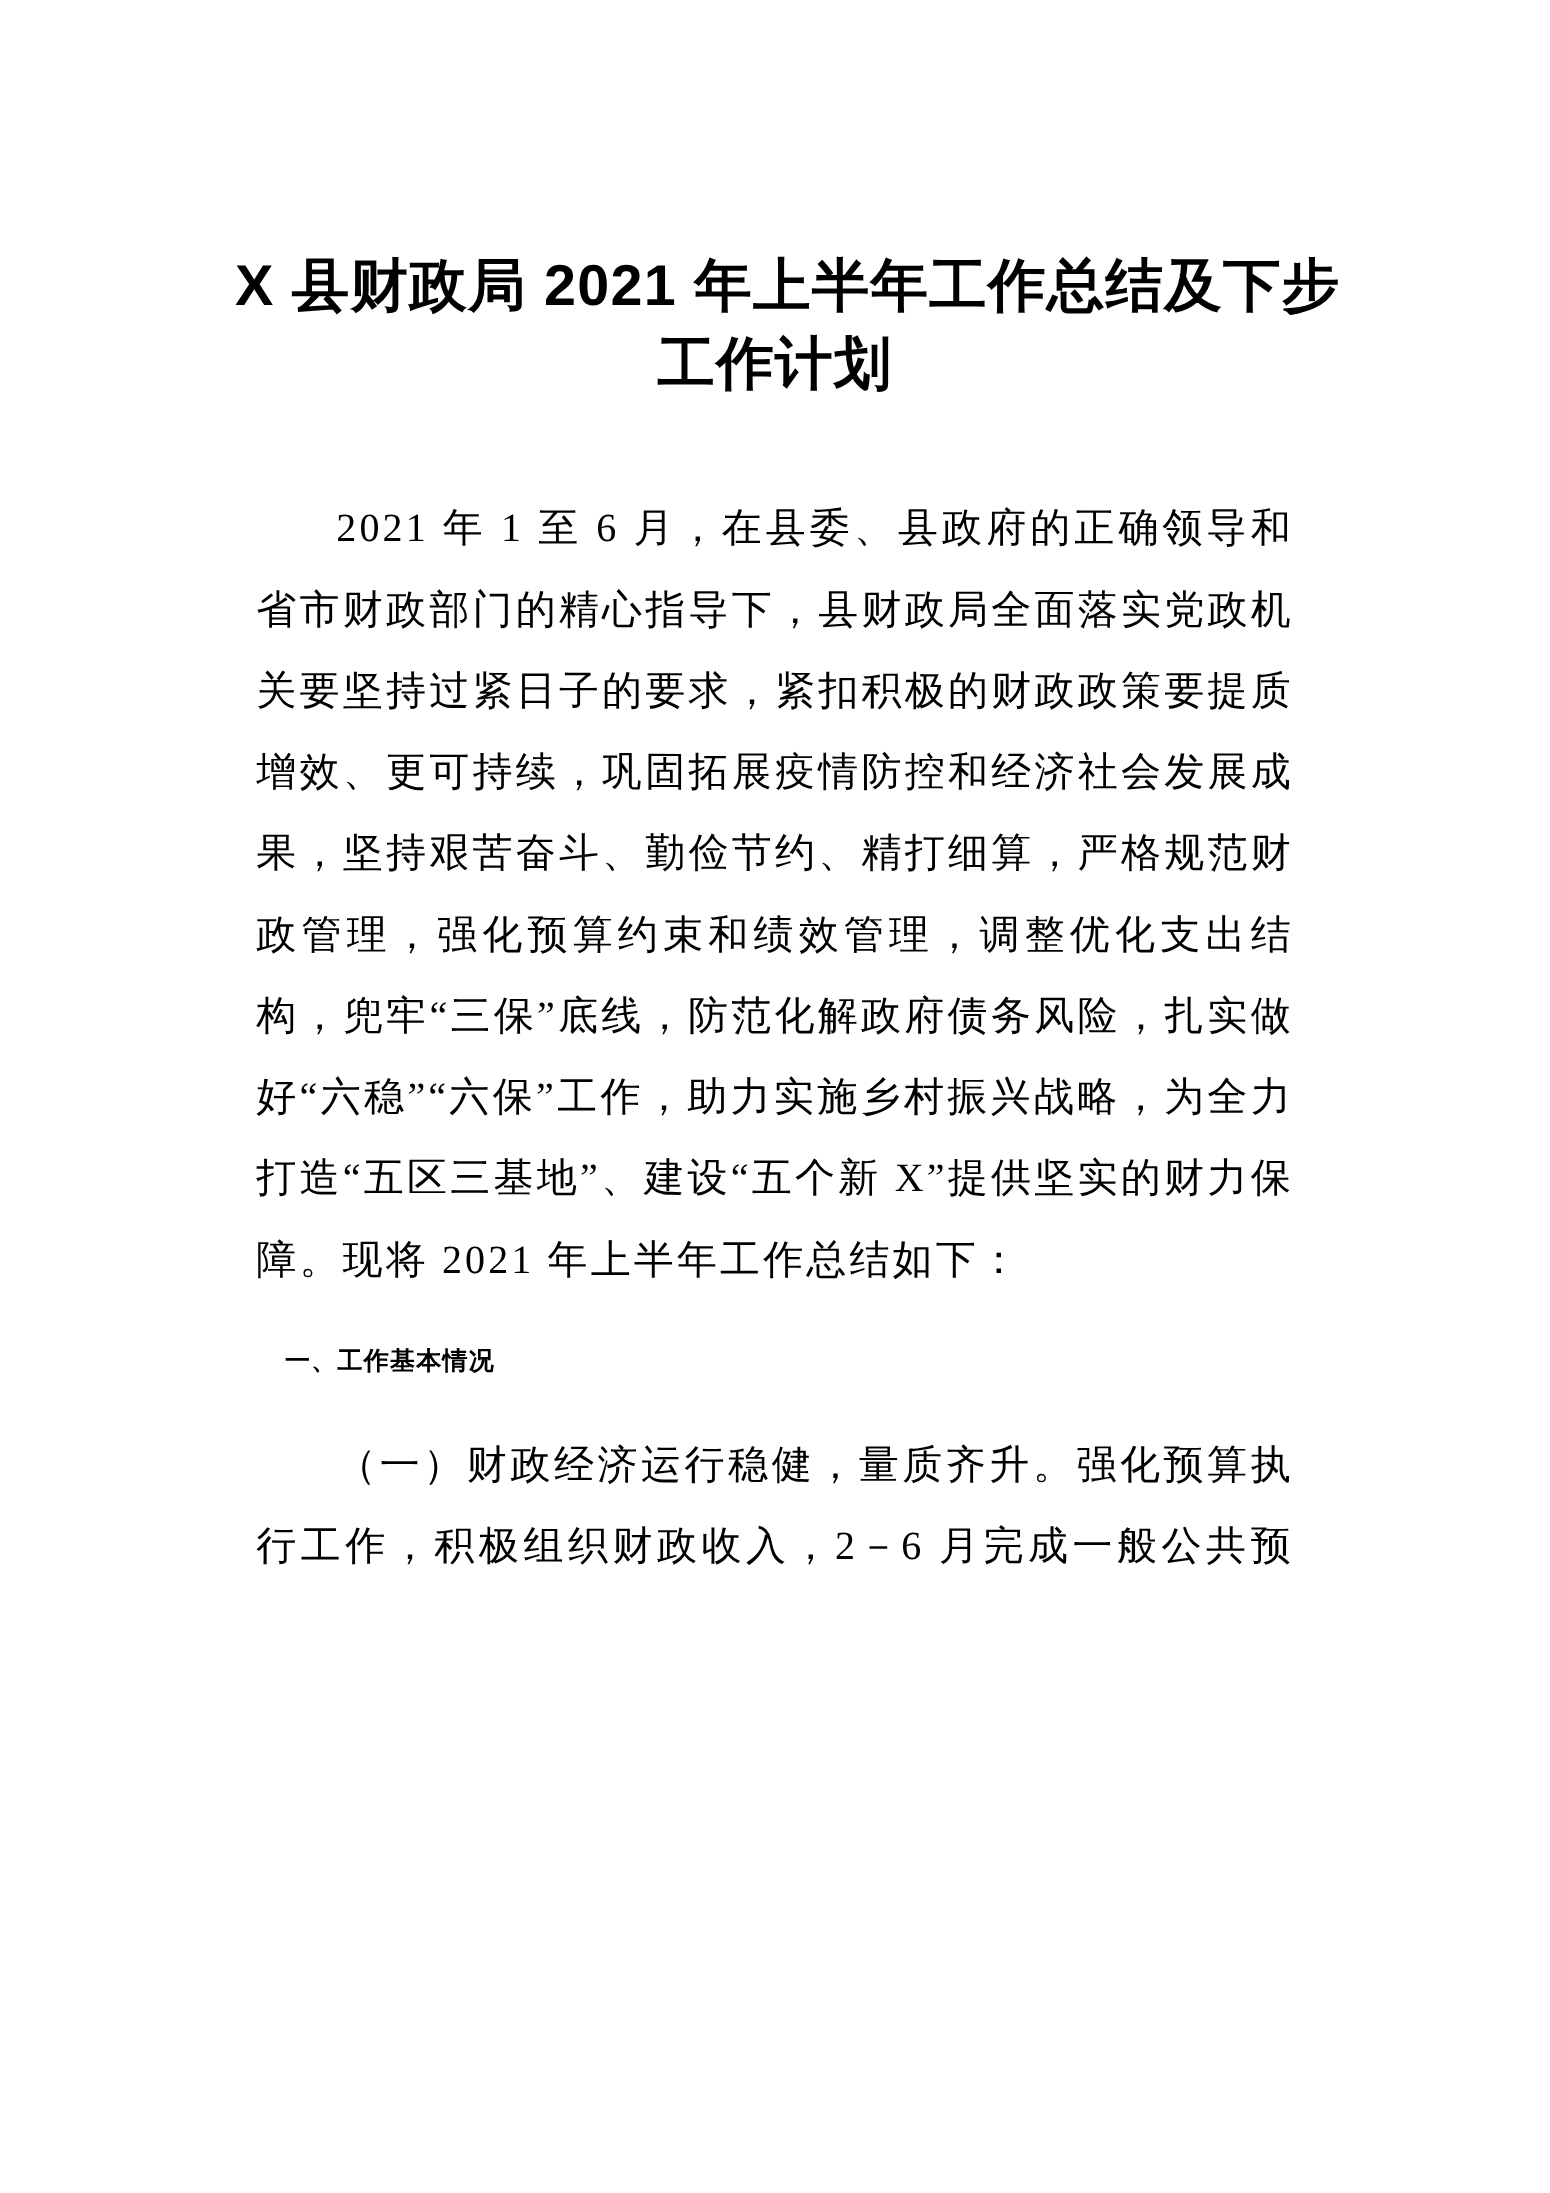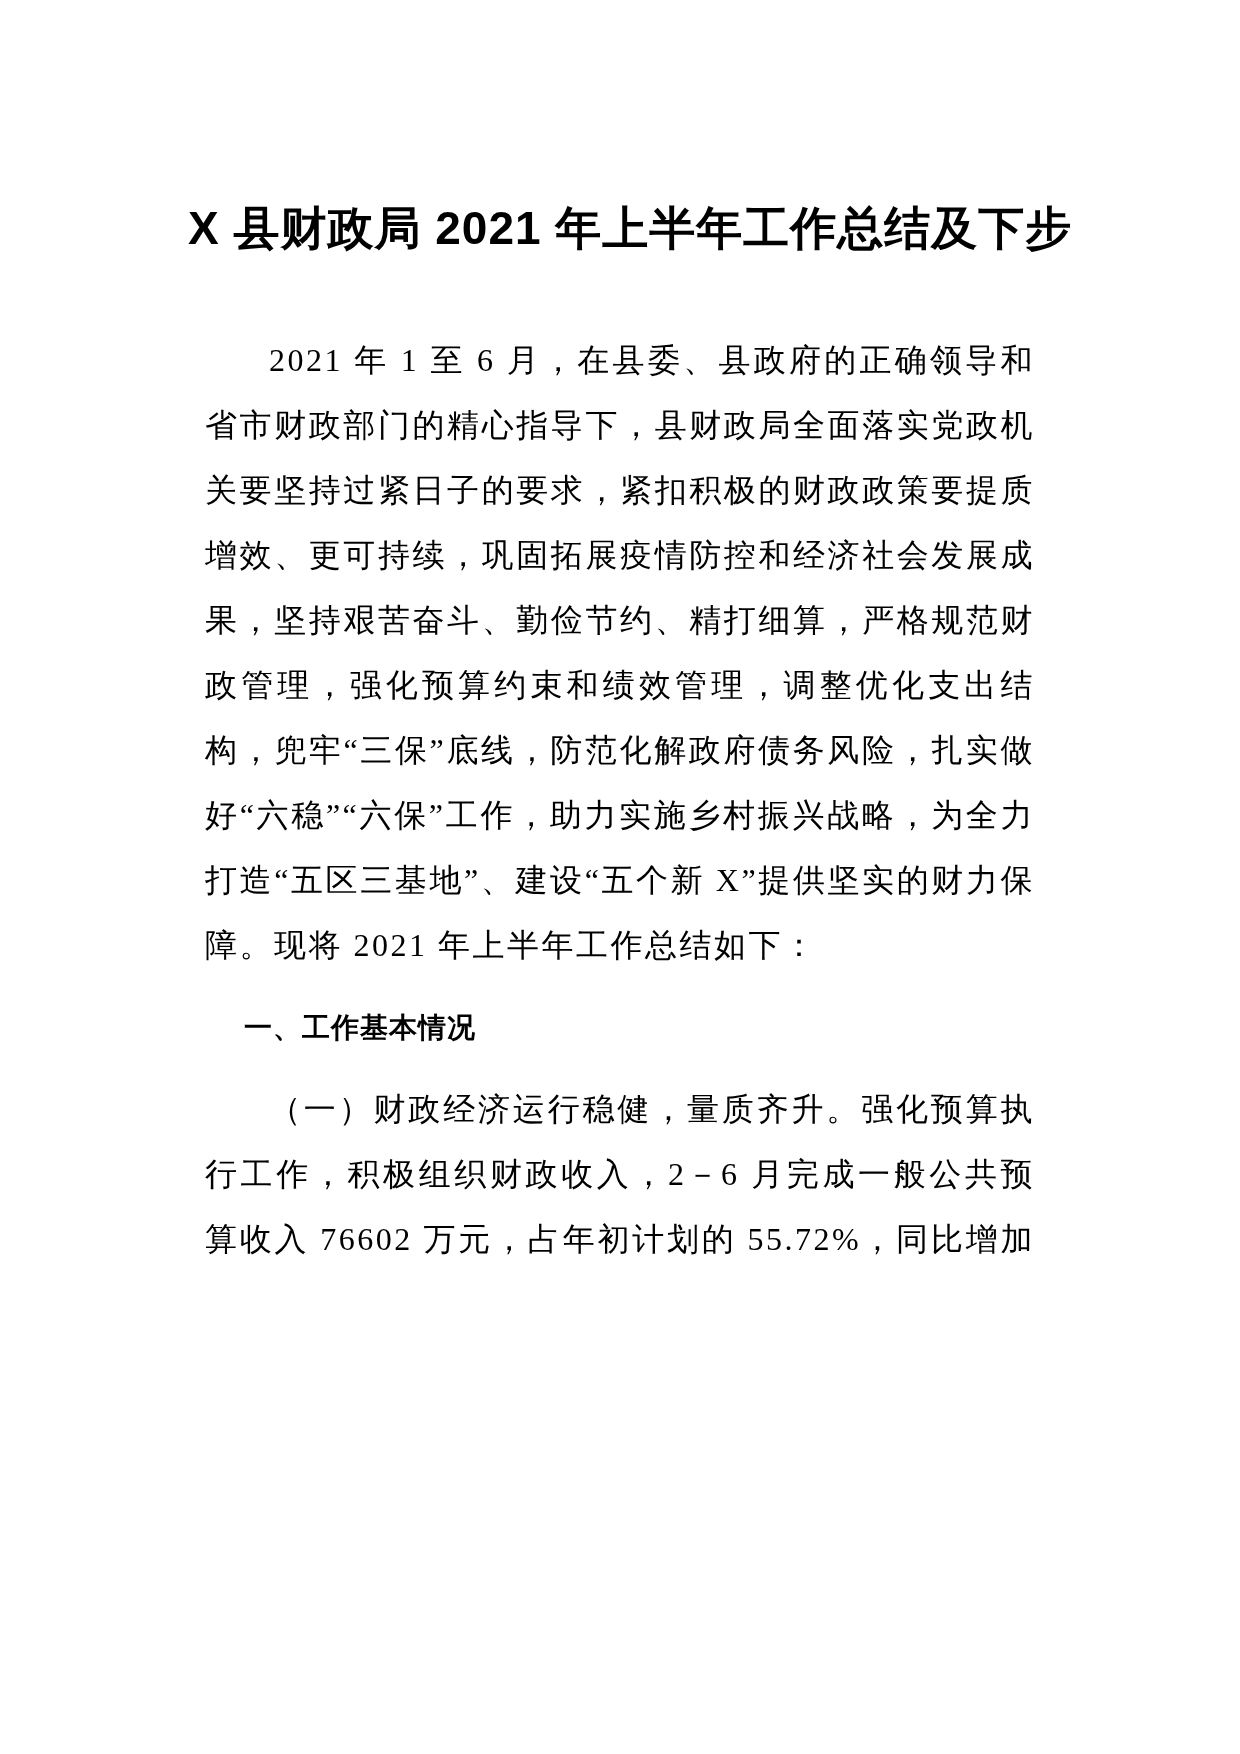--- a/index.html
+++ b/index.html
@@ -41,33 +41,34 @@
     letter-spacing: 2.5px;
   }
   .para {
     margin: 17px;
     text-indent: 2em;
   }
   .section-heading {
     margin: 0;
     font-family: "Liberation Sans", "DejaVu Sans", sans-serif;
     font-weight: bold;
-    font-size: 28px;
+    font-size: 20px;
     line-height: 65px;
     text-indent: 2em;
     letter-spacing: 1px;
     text-align: left;
   }
 </style>
 </head>
 <body>
 
 <div class="page">
   <h1 class="doc-title">
     <span class="title-line">X 县财政局 2021 年上半年工作总结及下步</span>
+    <span class="title-line">工作计划</span>
   </h1>
 
   <div class="doc-body">
     <p class="para">2021 年 1 至 6 月，在县委、县政府的正确领导和省市财政部门的精心指导下，县财政局全面落实党政机关要坚持过紧日子的要求，紧扣积极的财政政策要提质增效、更可持续，巩固拓展疫情防控和经济社会发展成果，坚持艰苦奋斗、勤俭节约、精打细算，严格规范财政管理，强化预算约束和绩效管理，调整优化支出结构，兜牢“三保”底线，防范化解政府债务风险，扎实做好“六稳”“六保”工作，助力实施乡村振兴战略，为全力打造“五区三基地”、建设“五个新 X”提供坚实的财力保障。现将 2021 年上半年工作总结如下：</p>
 
     <h2 class="section-heading">一、工作基本情况</h2>
 
     <p class="para">（一）财政经济运行稳健，量质齐升。强化预算执行工作，积极组织财政收入，2－6 月完成一般公共预算收入 76602 万元，占年初计划的 55.72%，同比增加 13640 万元，增长 21.66%，税收比重 78.83%。其中：地方财政收入完成万 50619 元，同比增加 10721 万元，增长 26.87%，地方税收占地方财政收入比重 67.96%，同比提高了个百分点 0.44。全县累计完成政府性基金收入 30678 万元，同比增加</p>
   </div>
 </div>

